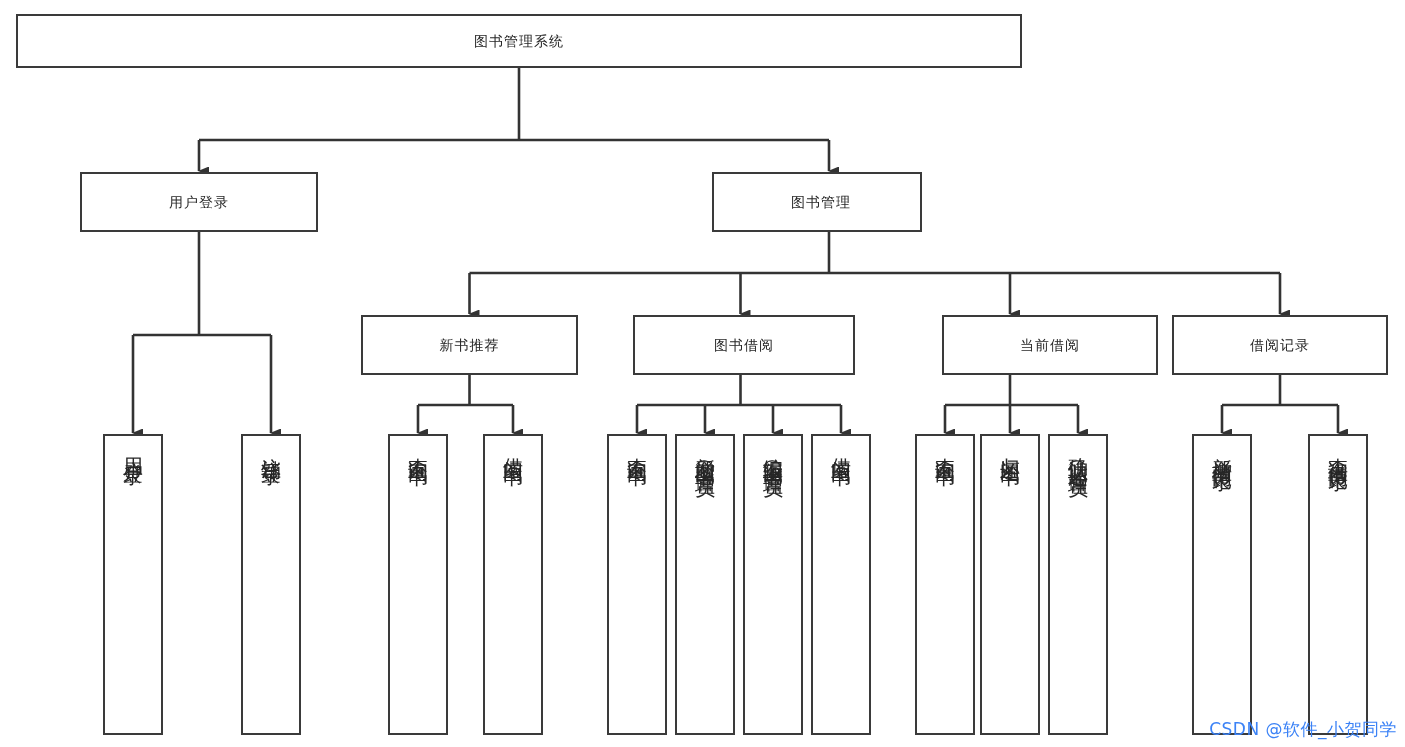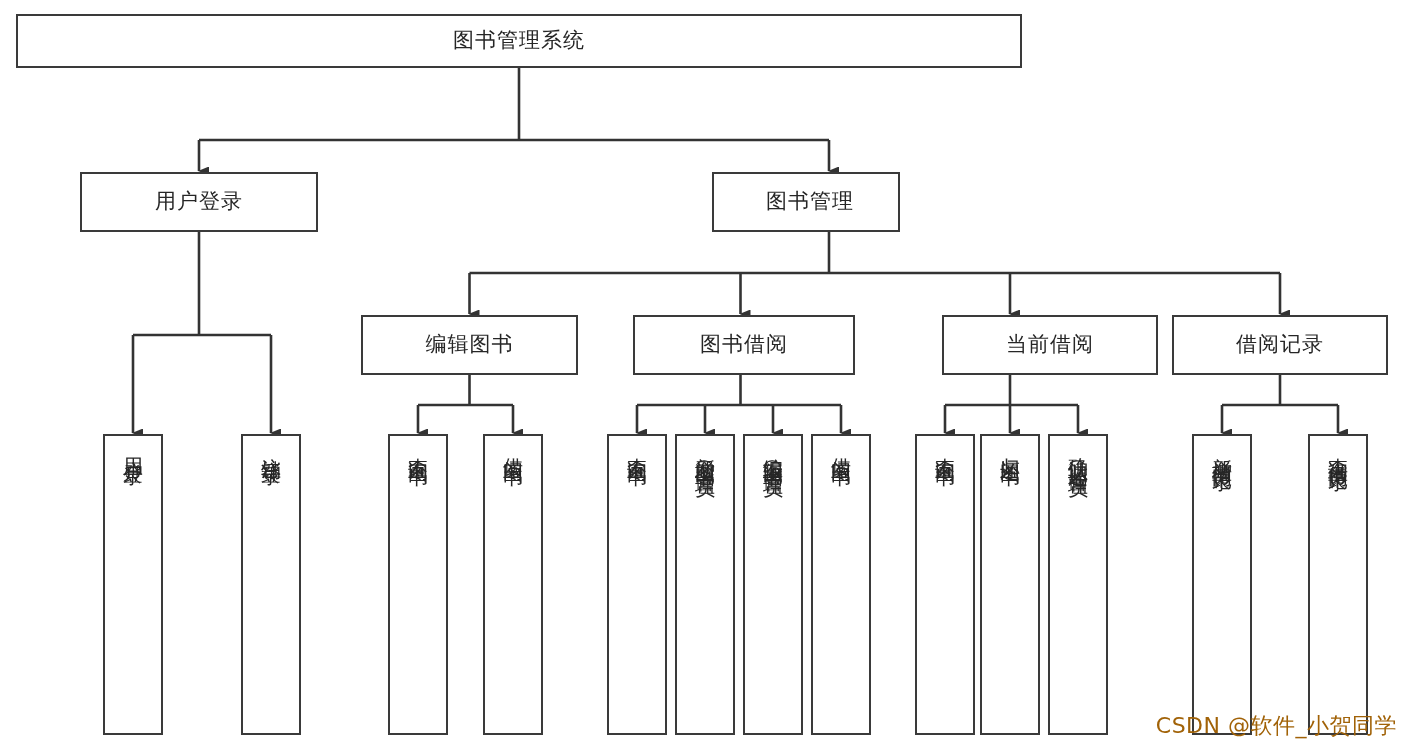--- a/index.html
+++ b/index.html
@@ -29,21 +29,21 @@
     position: absolute;
     box-sizing: border-box;
     border: 2px solid #3a3a3a;
     background: #ffffff;
     display: flex;
     align-items: center;
     justify-content: center;
     color: #262626;
   }
   .node.horiz {
-    font-size: 21px;
+    font-size: 14px;
     letter-spacing: 1px;
     line-height: 1.2;
   }
   .node.vert {
     font-size: 20px;
     padding-top: 6px;
     padding-bottom: 6px;
     align-items: flex-start;
     justify-content: center;
   }
@@ -52,22 +52,22 @@
     text-orientation: upright;
     letter-spacing: 3px;
     line-height: 1.05;
     white-space: nowrap;
     color: #262626;
   }
   #watermark {
     position: absolute;
     right: 8px;
     bottom: 6px;
-    font-size: 22px;
-    color: #a16207;
+    font-size: 17px;
+    color: #3b82f6;
     letter-spacing: 0.5px;
     white-space: nowrap;
     pointer-events: none;
   }
 </style>
 </head>
 <body>
 
 <div id="diagram-root">
 
@@ -114,26 +114,26 @@
       </g>
   </svg>
 
   <div class="node horiz" style="left: 16px; top: 14px; width: 1006px; height: 54px;">
     <span>图书管理系统</span>
   </div>
 
   <div class="node horiz" style="left: 80px; top: 172px; width: 238px; height: 60px;">
     <span>用户登录</span>
   </div>
-  <div class="node horiz" style="left: 712px; top: 172px; width: 188px; height: 60px; padding-left: 8px;">
+  <div class="node horiz" style="left: 712px; top: 172px; width: 210px; height: 60px; padding-left: 8px;">
     <span>图书管理</span>
   </div>
 
   <div class="node horiz" style="left: 361px; top: 315px; width: 217px; height: 60px;">
-    <span>编辑图书</span>
+    <span>新书推荐</span>
   </div>
   <div class="node horiz" style="left: 633px; top: 315px; width: 222px; height: 60px;">
     <span>图书借阅</span>
   </div>
   <div class="node horiz" style="left: 902px; top: 315px; width: 216px; height: 60px; margin-left: 40px;">
     <span>当前借阅</span>
   </div>
   <div class="node horiz" style="left: 1172px; top: 315px; width: 216px; height: 60px;">
     <span>借阅记录</span>
   </div>

